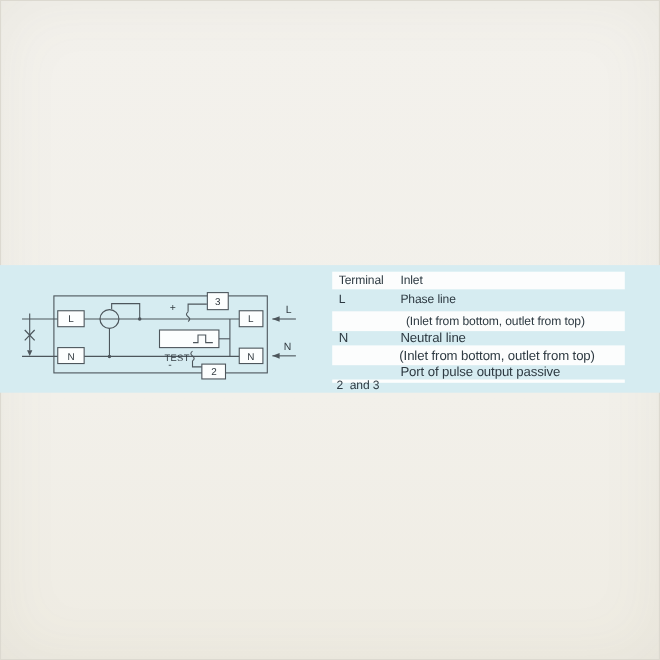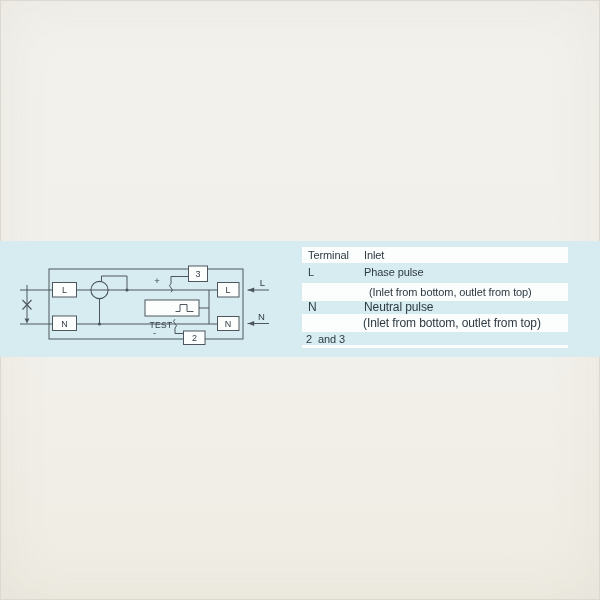--- a/index.html
+++ b/index.html
@@ -111,24 +111,25 @@
 
   <div class="stripe" style="top:246.5px;height:16.5px"></div>
   <div class="stripe" style="top:283px;height:18px"></div>
   <div class="stripe" style="top:313.5px;height:18px"></div>
   <div class="stripe" style="top:345px;height:3px"></div>
 
   <span class="cell sz-s" style="left:308px;top:254.5px">Terminal</span>
   <span class="cell sz-s" style="left:364px;top:254.5px">Inlet</span>
 
   <span class="cell sz-s" style="left:308px;top:272px">L</span>
-  <span class="cell sz-s" style="left:364px;top:272px">Phase pulse</span>
+  <span class="cell sz-s" style="left:364px;top:272px">Phase line</span>
 
   <span class="cell sz-s" style="left:369px;top:291.5px">(Inlet from bottom, outlet from top)</span>
 
   <span class="cell sz-l" style="left:308px;top:307px">N</span>
-  <span class="cell sz-l" style="left:364px;top:307px">Neutral pulse</span>
+  <span class="cell sz-l" style="left:364px;top:307px">Neutral line</span>
 
   <span class="cell sz-l" style="left:363px;top:322.5px">(Inlet from bottom, outlet from top)</span>
 
-  <span class="cell sz-s" style="left:306px;top:339px">2  and 3</span>
+  <span class="cell sz-s" style="left:306px;top:351px">2  and 3</span>
+  <span class="cell sz-l" style="left:364px;top:338px">Port of pulse output passive</span>
 
 </div>
 
 </body></html>

